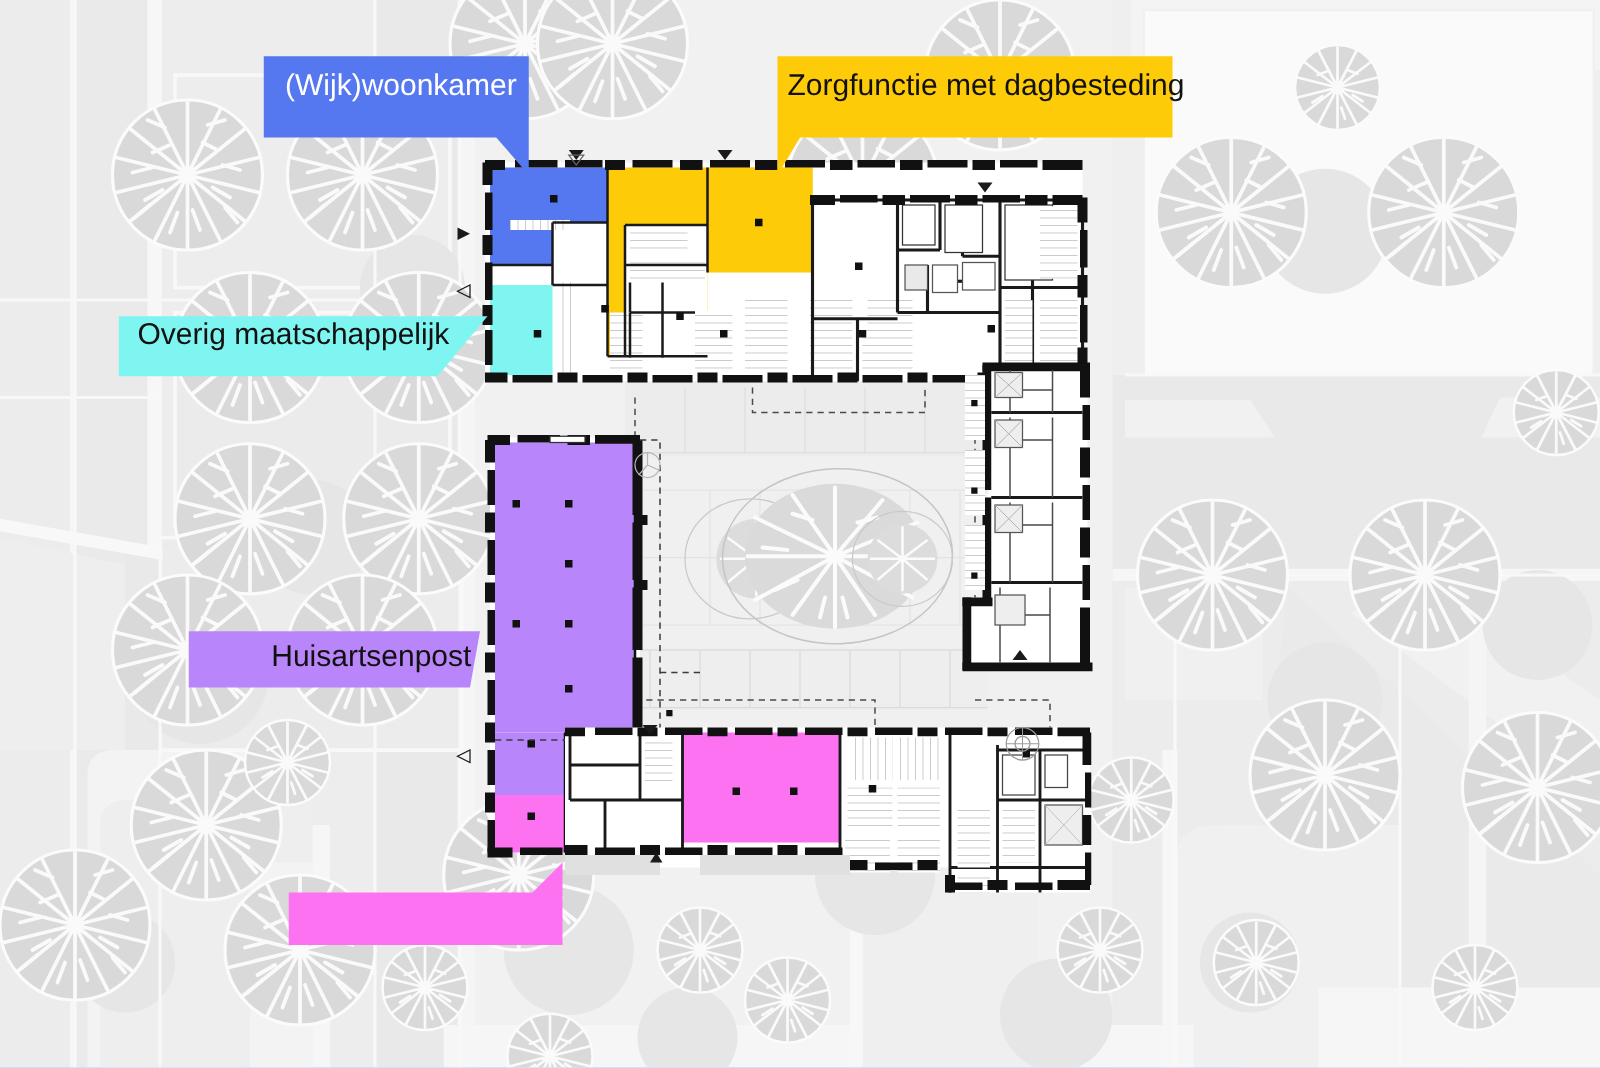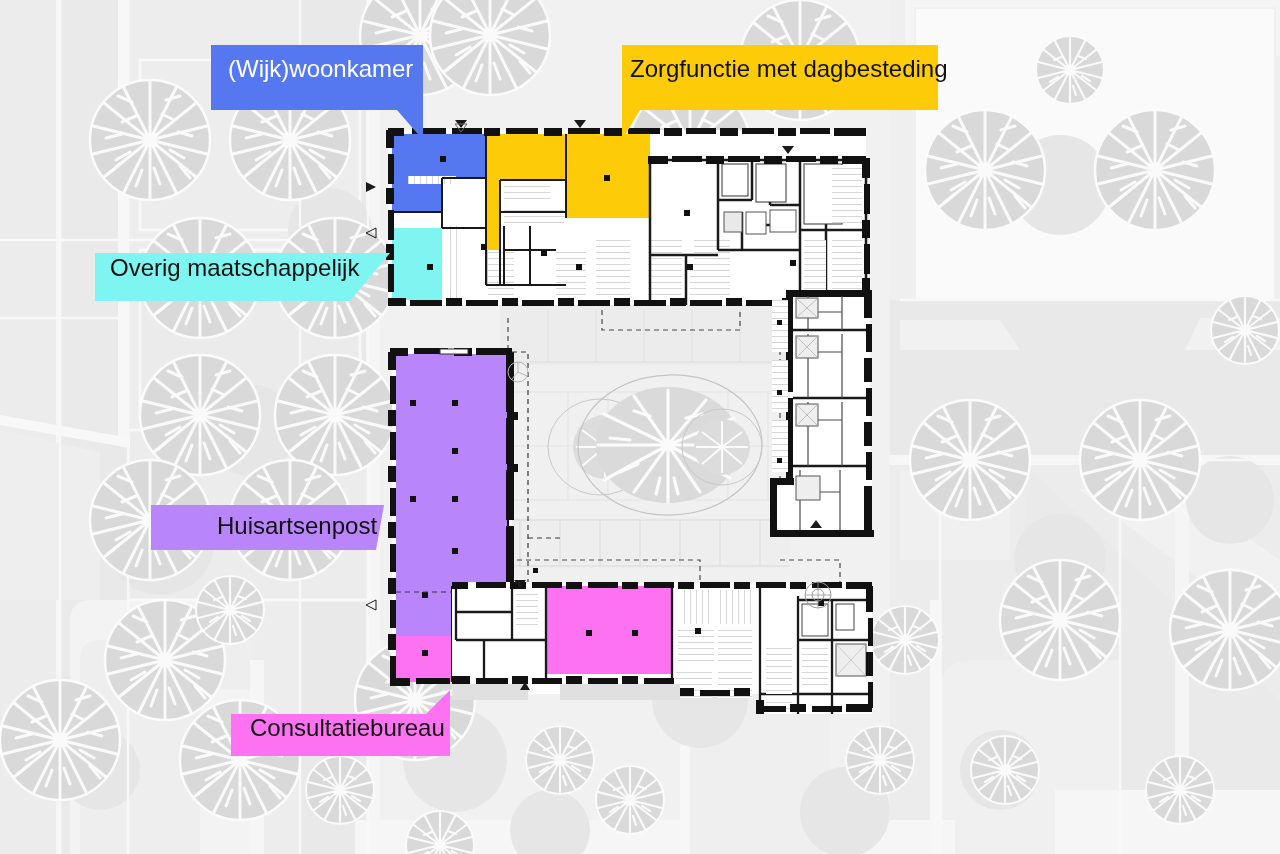--- a/index.html
+++ b/index.html
@@ -634,16 +634,15 @@
     <span class="lbl-txt" style="left:110px; top:256px;">Overig maatschappelijk</span>
 
     <svg style="position:absolute;left:148px;top:502px;" width="240" height="54" viewBox="0 0 240 54">
       <path d="M3 3 L208 3 L236 3 L228 48 L3 48 Z" fill="#b985fa"></path>
     </svg>
     <span class="lbl-txt" style="left:186px; top:514px;margin-left:31px;">Huisartsenpost</span>
 
     <svg style="position:absolute;left:228px;top:688px;" width="230" height="72" viewBox="0 0 230 72">
       <path d="M3 26 L198 26 L222 2 L222 26 L222 68 L3 68 Z" fill="#fd72f0"></path>
     </svg>
-    <span class="lbl-txt" style="left:250px; top:716px;">Consultatiebureau</span>
   </div>
 
 </div>
 
 </body></html>

